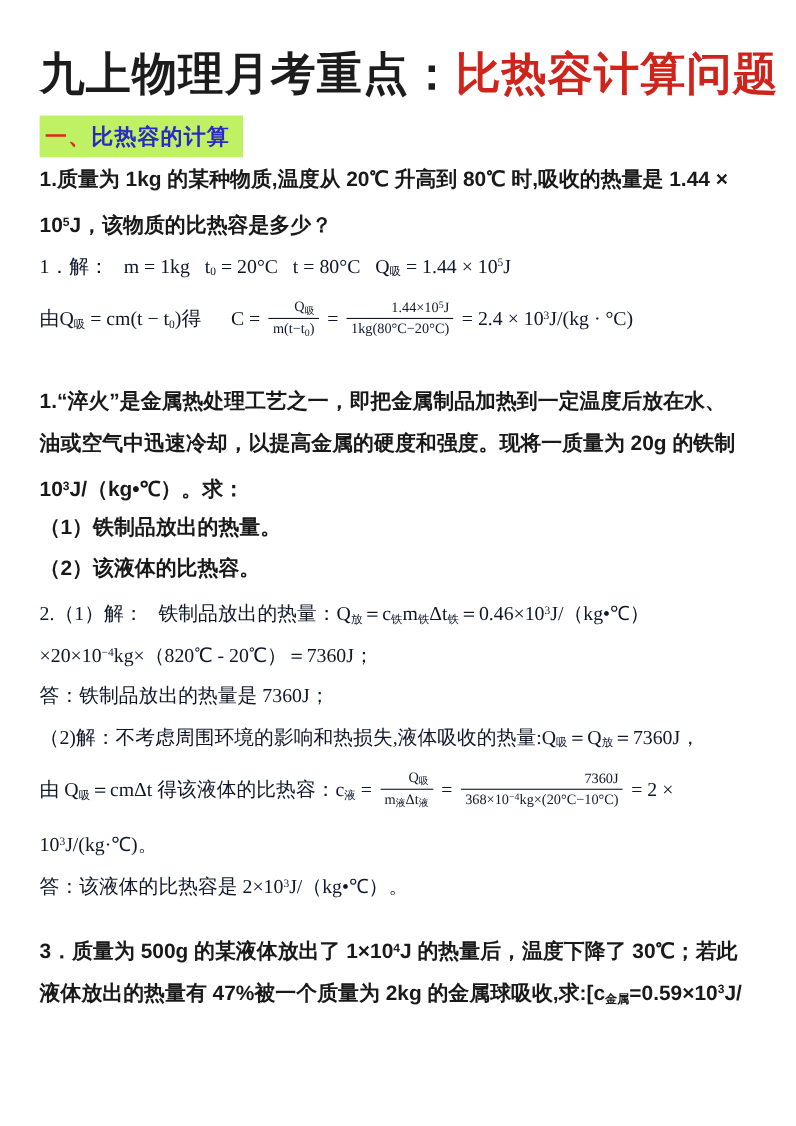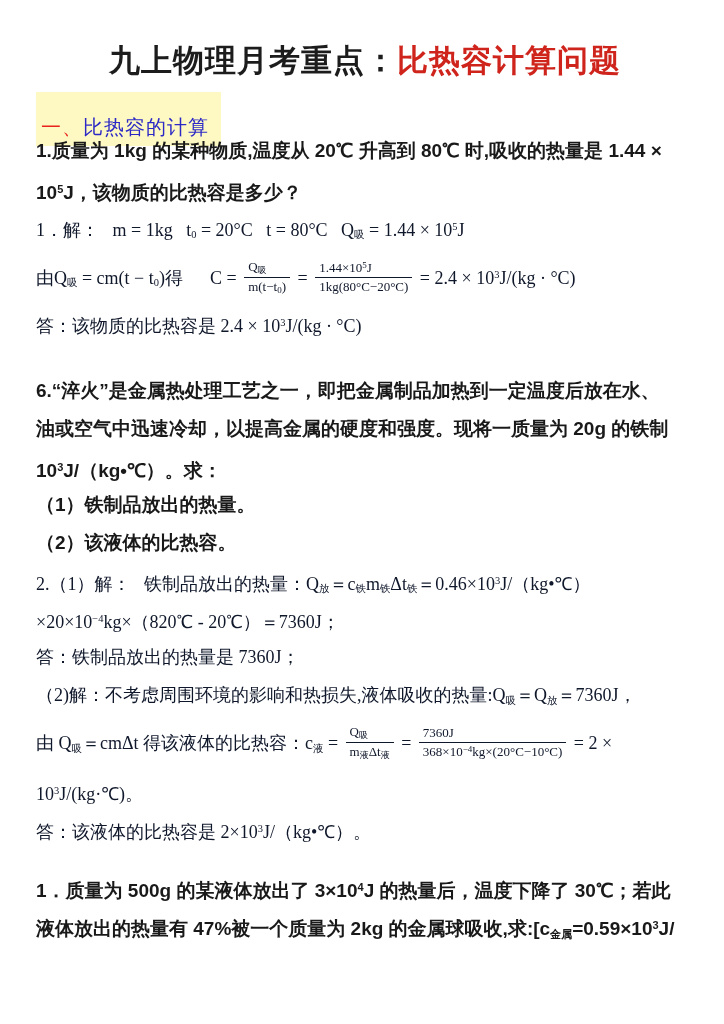--- a/index.html
+++ b/index.html
@@ -3,42 +3,42 @@
 <meta charset="utf-8">
 <style>
   html,body{margin:0;padding:0;background:#ffffff;}
   .page{
     width:724px;height:1024px;box-sizing:border-box;
     padding:26px 30px 0 36px;overflow:hidden;background:#ffffff;
     font-family:"Liberation Sans",sans-serif;color:#181818;
   }
   .title{
     margin:14px 0 6px 0;text-align:center;
-    font-family:"Liberation Serif",serif;font-weight:700;font-size:31px;
+    font-family:"Liberation Serif",serif;font-weight:700;font-size:41px;
     letter-spacing:1px;white-space:pre;
   }
   .t-black{color:#1c1c1c;}
   .t-red{color:#cf241c;}
   .section-wrap{margin:10px 0 2px 0;height:38px;}
   .section{
-    display:inline-block;background:#fef9c3;padding:22px 12px 5px 5px;
-    font-size:20px;font-weight:400;letter-spacing:1px;white-space:pre;
+    display:inline-block;background:#bef264;padding:6px 12px 5px 5px;
+    font-size:20px;font-weight:700;letter-spacing:1px;white-space:pre;
   }
   .sec-num{color:#e8231d;}
   .sec-label{color:#2b28c6;}
   .ln{height:38px;line-height:38px;font-size:19px;white-space:pre;}
   .body{color:#191919;font-weight:700;font-family:"Liberation Sans",sans-serif;}
   .sol{color:#0f172a;font-weight:400;font-family:"Liberation Serif",serif;font-size:18px;}
   .fl{height:58px;line-height:58px;}
   .gap-lg{margin-top:30px;}
   .gap-md{margin-top:20px;}
   .sb{font-size:0.58em;vertical-align:-0.25em;}
   .sp{font-size:0.58em;vertical-align:0.55em;}
   .frac{
-    display:inline-block;vertical-align:middle;text-align:left;
+    display:inline-block;vertical-align:middle;text-align:right;
     font-size:13px;line-height:1.25;margin:0 3px;position:relative;top:-2px;
   }
   .frac .num{display:block;padding:0 4px 1px 4px;border-bottom:1.5px solid currentColor;}
   .frac .den{display:block;padding:1px 4px 0 4px;}
   .sb2{font-size:9px;vertical-align:-2px;}
   .sp2{font-size:9px;vertical-align:4px;}
 </style>
 </head>
 <body>
 
@@ -50,35 +50,34 @@
     <span class="section"><span class="sec-num">一、</span><span class="sec-label">比热容的计算</span></span>
   </div>
 
   <div class="ln body"><span>1.质量为 1kg 的某种物质,温度从 20℃ 升高到 80℃ 时,吸收的热量是 1.44 ×</span></div>
   <div class="ln body"><span>10</span><span class="sp">5</span><span>J，该物质的比热容是多少？</span></div>
 
   <div class="ln sol"><span>1．解：   m = 1kg   t</span><span class="sb">0</span><span> = 20°C   t = 80°C   Q</span><span class="sb">吸</span><span> = 1.44 × 10</span><span class="sp">5</span><span>J</span></div>
 
   <div class="ln sol fl"><span>由Q</span><span class="sb">吸</span><span> = cm(t − t</span><span class="sb">0</span><span>)得</span><span>      C = </span><span class="frac"><span class="num"><span>Q</span><span class="sb2">吸</span></span><span class="den"><span>m(t−t</span><span class="sb2">0</span><span>)</span></span></span><span> = </span><span class="frac"><span class="num"><span>1.44×10</span><span class="sp2">5</span><span>J</span></span><span class="den">1kg(80°C−20°C)</span></span><span> = 2.4 × 10</span><span class="sp">3</span><span>J/(kg · °C)</span></div>
 
-  <div class="ln sol"><span>答：该物质的比热容是 2.4 × 10</span><span class="sp">3</span><span>J/(kg · °C)</span></div>
 
-  <div class="ln body gap-lg"><span>6.“淬火”是金属热处理工艺之一，即把金属制品加热到一定温度后放在水、</span></div>
+  <div class="ln body gap-lg"><span>1.“淬火”是金属热处理工艺之一，即把金属制品加热到一定温度后放在水、</span></div>
   <div class="ln body"><span>油或空气中迅速冷却，以提高金属的硬度和强度。现将一质量为 20g 的铁制</span></div>
   <div class="ln body"><span>10</span><span class="sp">3</span><span>J/（kg•℃）。求：</span></div>
   <div class="ln body"><span>（1）铁制品放出的热量。</span></div>
   <div class="ln body"><span>（2）该液体的比热容。</span></div>
 
   <div class="ln sol"><span>2.（1）解：   铁制品放出的热量：Q</span><span class="sb">放</span><span>＝c</span><span class="sb">铁</span><span>m</span><span class="sb">铁</span><span>Δt</span><span class="sb">铁</span><span>＝0.46×10</span><span class="sp">3</span><span>J/（kg•℃）</span></div>
   <div class="ln sol"><span>×20×10</span><span class="sp">−4</span><span>kg×（820℃ - 20℃）＝7360J；</span></div>
   <div class="ln sol"><span>答：铁制品放出的热量是 7360J；</span></div>
 
   <div class="ln sol"><span>（2)解：不考虑周围环境的影响和热损失,液体吸收的热量:Q</span><span class="sb">吸</span><span>＝Q</span><span class="sb">放</span><span>＝7360J，</span></div>
 
   <div class="ln sol fl"><span>由 Q</span><span class="sb">吸</span><span>＝cmΔt 得该液体的比热容：c</span><span class="sb">液</span><span> = </span><span class="frac"><span class="num"><span>Q</span><span class="sb2">吸</span></span><span class="den"><span>m</span><span class="sb2">液</span><span>Δt</span><span class="sb2">液</span></span></span><span> = </span><span class="frac"><span class="num">7360J</span><span class="den"><span>368×10</span><span class="sp2">−4</span><span>kg×(20°C−10°C)</span></span></span><span> = 2 ×</span></div>
 
   <div class="ln sol"><span>10</span><span class="sp">3</span><span>J/(kg·℃)。</span></div>
   <div class="ln sol"><span>答：该液体的比热容是 2×10</span><span class="sp">3</span><span>J/（kg•℃）。</span></div>
 
-  <div class="ln body gap-md"><span>1．质量为 500g 的某液体放出了 3×10</span><span class="sp">4</span><span>J 的热量后，温度下降了 30℃；若此</span></div>
+  <div class="ln body gap-md"><span>3．质量为 500g 的某液体放出了 1×10</span><span class="sp">4</span><span>J 的热量后，温度下降了 30℃；若此</span></div>
   <div class="ln body"><span>液体放出的热量有 47%被一个质量为 2kg 的金属球吸收,求:[c</span><span class="sb">金属</span><span>=0.59×10</span><span class="sp">3</span><span>J/</span></div>
 
 </div>
 
 </body></html>

